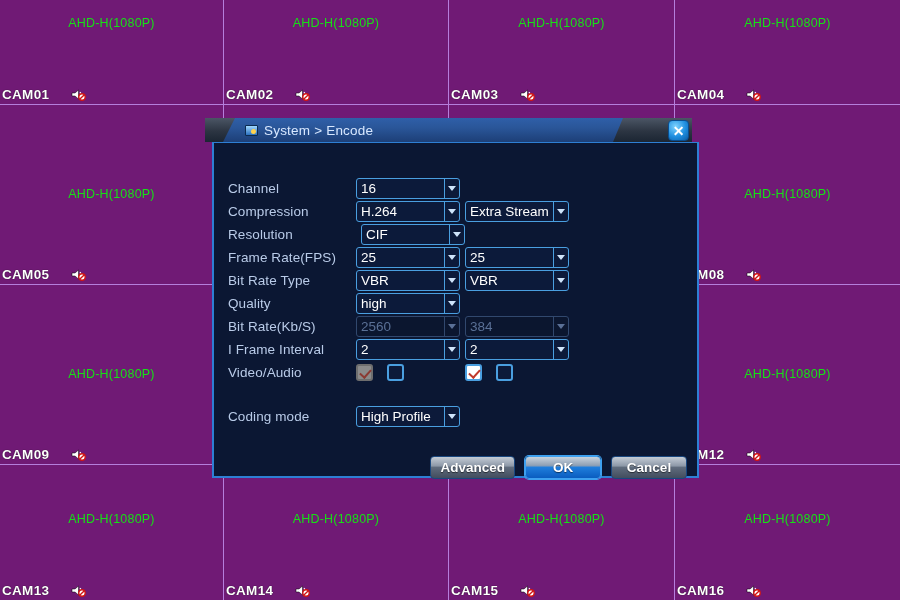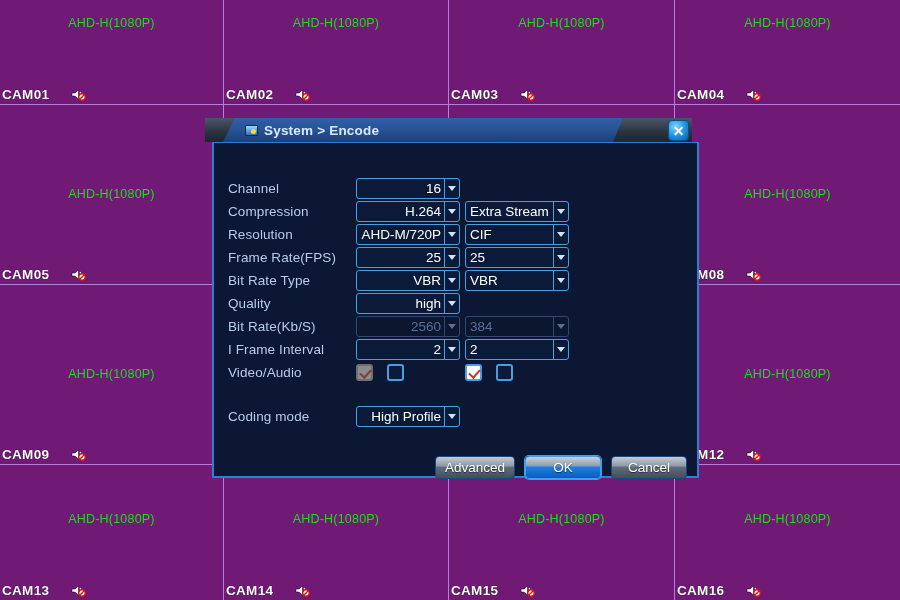--- a/index.html
+++ b/index.html
@@ -61,21 +61,21 @@
   }
   .dlg-tab {
     position: absolute; left: 18px; top: 0;
     width: 400px; height: 24px;
     background: linear-gradient(180deg,#2f5fa8 0%,#2a5699 40%,#1d3f77 100%);
     clip-path: polygon(12px 0, 100% 0, 390px 100%, 0 100%);
     display: flex; align-items: center;
     padding-left: 22px; gap: 6px;
   }
   .dlg-tab-title {
-    color: #d8e8ff; font-size: 13.5px; font-weight: bold;
+    color: #d8e8ff; font-size: 13.5px; font-weight: normal;
     letter-spacing: .2px; white-space: nowrap;
   }
   .dlg-icon {
     width: 13px; height: 11px; flex: none;
     background: linear-gradient(180deg,#9fd8ff,#2a6fbe);
     border: 1px solid #0c2b50; border-radius: 1px;
     position: relative;
   }
   .dlg-icon:after {
     content: ""; position: absolute; right: 1px; bottom: 1px;
@@ -137,21 +137,21 @@
     border-left: 4px solid transparent;
     border-right: 4px solid transparent;
     border-top: 5px solid #cfe4fa;
   }
   .sel.disabled { border-color: #31486e; background: #0b162f; cursor: default; }
   .sel.disabled .sel-val { color: #5a7096; }
   .sel.disabled .sel-arrow { border-left-color: #31486e; }
   .sel.disabled .sel-arrow:after { border-top-color: #5a7096; }
 
   .w-main { width: 104px; }
-  .w-main .sel-val { width: 85px; text-align: right; }
+  .w-main .sel-val { width: 85px; }
   .w-sub  { width: 104px; margin-left: 5px; }
 
   
   .cbwrap { display: flex; align-items: center; }
   .cb {
     width: 17px; height: 17px; border-radius: 3px;
     border: 2px solid #4a9fe0; background: #0c1a3a;
     position: relative; cursor: pointer; flex: none;
   }
   .cb.checked { background: #ffffff; }
@@ -167,21 +167,21 @@
   .cb.disabled:after { border-color: #8b3a33; }
 
   
   .btnrow { position: absolute; left: 0; right: 10px; top: 313px;
             display: flex; justify-content: flex-end; gap: 10px; }
   .btn {
     height: 23px; padding: 0 9px; min-width: 76px;
     border-radius: 4px;
     border: 1px solid #19477f;
     background: linear-gradient(180deg,#c4ccd6 0%,#8e99a8 42%,#5f6b7c 50%,#424d5e 100%);
-    color: #ffffff; font-size: 13.5px; font-weight: normal;
+    color: #ffffff; font-size: 13.5px; font-weight: bold;
     display: flex; align-items: center; justify-content: center;
     white-space: nowrap; cursor: pointer;
     text-shadow: 0 1px 1px rgba(0,0,0,.55);
   }
   .btn.focused {
     background: linear-gradient(180deg,#c8d2dd 0%,#8fa0b4 40%,#1f7ddb 50%,#0a5cc0 100%);
     border-color: #3ea0ef;
     box-shadow: 0 0 0 1px #3ea0ef;
   }
 </style>
@@ -458,24 +458,20 @@
         <span class="sel-arrow"></span>
       </div>
       <div class="sel w-sub">
         <span class="sel-val">Extra Stream</span>
         <span class="sel-arrow"></span>
       </div>
     </div>
 
     <div class="form-row" style="top:80px">
       <span class="f-label">Resolution</span>
-      <div class="sel w-main">
-        <span class="sel-val">AHD-M/720P</span>
-        <span class="sel-arrow"></span>
-      </div>
       <div class="sel w-sub">
         <span class="sel-val">CIF</span>
         <span class="sel-arrow"></span>
       </div>
     </div>
 
     <div class="form-row" style="top:103px">
       <span class="f-label">Frame Rate(FPS)</span>
       <div class="sel w-main">
         <span class="sel-val">25</span>

